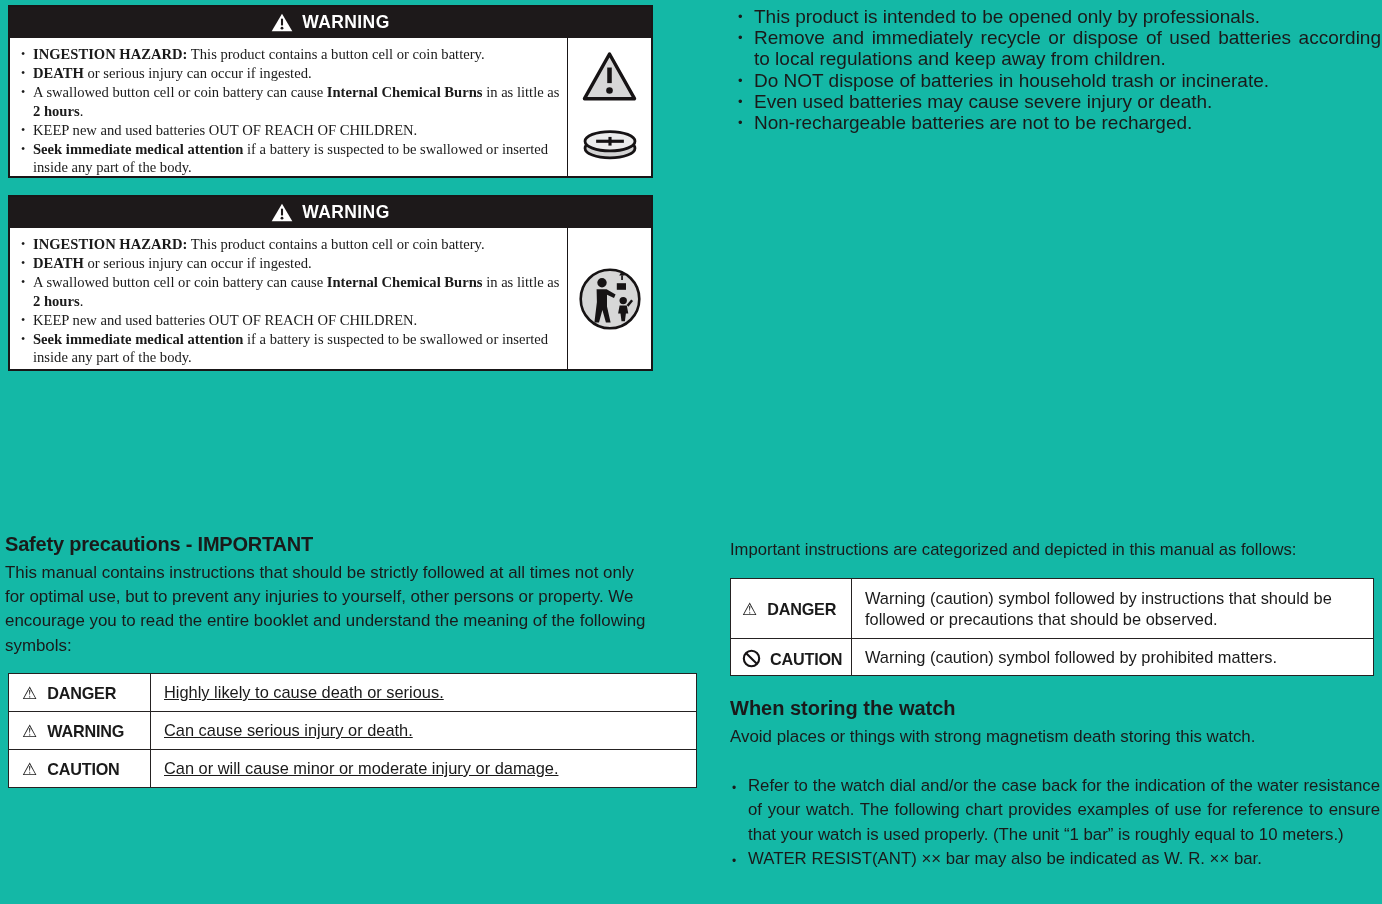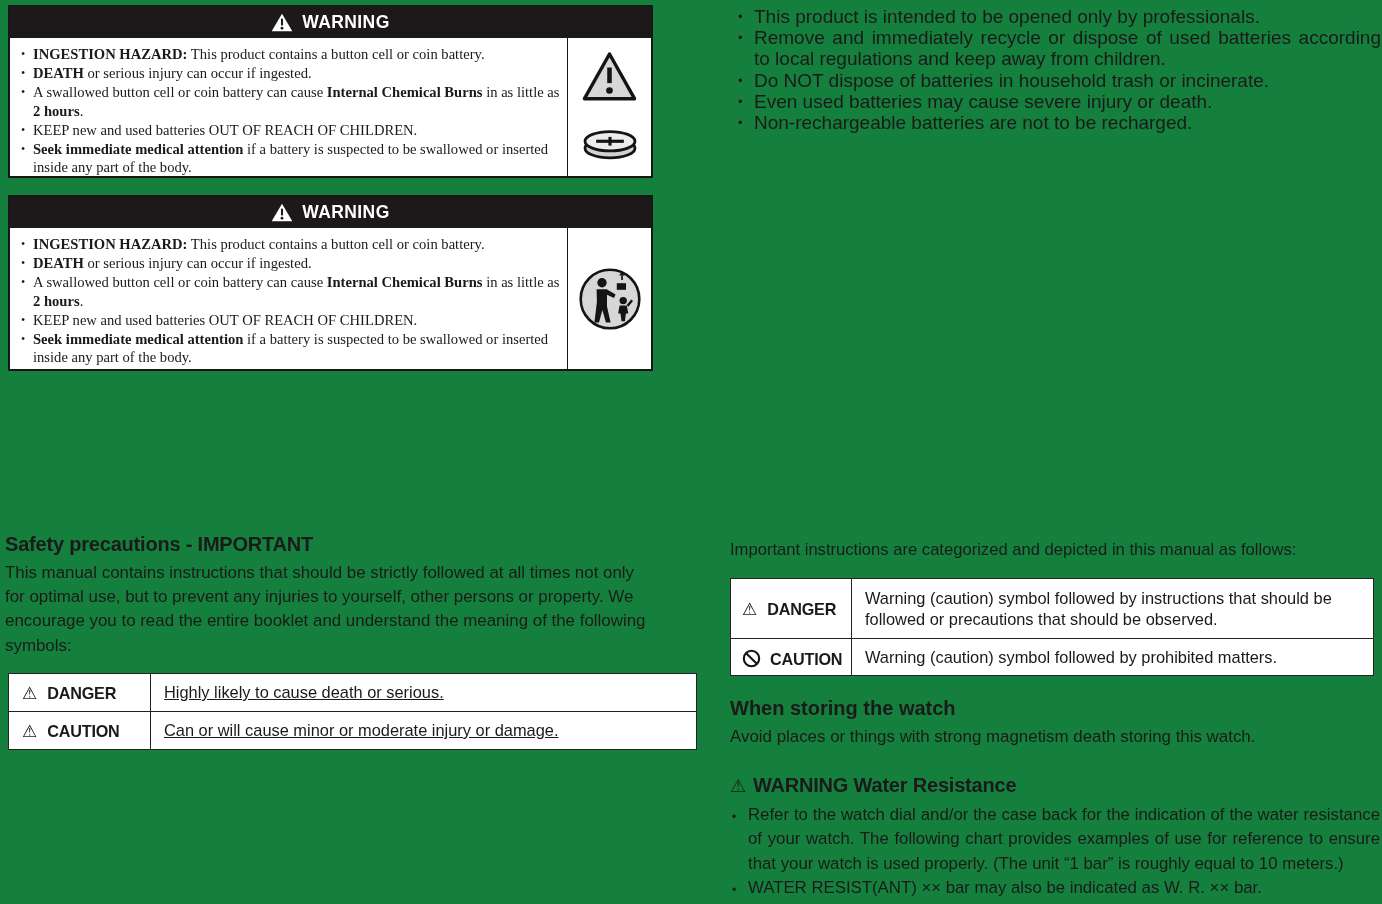--- a/index.html
+++ b/index.html
@@ -1,18 +1,18 @@
 <!DOCTYPE html>
 <html><head>
 <meta charset="utf-8">
 <style>
   * { margin:0; padding:0; box-sizing:border-box; }
   html,body { background:#ffffff; }
   .page {
-    position:relative; width:1382px; height:904px; background:#15803d;
+    position:relative; width:1382px; height:904px; background:#14b8a6;
     color:#1a1a1a; font-family:"Liberation Sans","DejaVu Sans",sans-serif;
     overflow:hidden;
   }
 
   
   .wbox { position:absolute; left:8px; width:645px; border:2px solid #191617; background:#fff; }
   #wbox1 { top:5px;  height:173px; }
   #wbox2 { top:195px; height:176px; }
   .wbox-header { height:31px; background:#1d191a; display:flex; align-items:center; justify-content:center; gap:9px; }
   .wbox-header .wtitle { color:#ffffff; font-weight:bold; font-size:17.5px; letter-spacing:.4px; }
@@ -157,20 +157,26 @@
     <p>This manual contains instructions that should be strictly followed at all times not only for optimal use, but to prevent any injuries to yourself, other persons or property. We encourage you to read the entire booklet and understand the meaning of the following symbols:</p>
   </div>
 
   <table id="left-table">
     <tbody>
       <tr>
         <td class="sym-cell">
           <span class="tri">⚠</span><span class="lbl">DANGER</span>
         </td>
         <td class="desc-cell">Highly likely to cause death or serious.</td>
+      </tr>
+      <tr>
+        <td class="sym-cell">
+          <span class="tri">⚠</span><span class="lbl">WARNING</span>
+        </td>
+        <td class="desc-cell">Can cause serious injury or death.</td>
       </tr>
       <tr>
         <td class="sym-cell">
           <span class="tri">⚠</span><span class="lbl">CAUTION</span>
         </td>
         <td class="desc-cell">Can or will cause minor or moderate injury or damage.</td>
       </tr>
     </tbody>
   </table>
 
@@ -196,22 +202,19 @@
       </tbody>
     </table>
   </div>
 
   <div id="storing">
     <h2>When storing the watch</h2>
     <p>Avoid places or things with strong magnetism death storing this watch.</p>
   </div>
 
   <div id="water">
-    <div class="wr-head">
-      <span class="tri">⚠</span><span>WARNING Water Resistance</span>
-    </div>
     <ul class="waterlist">
       <li>Refer to the watch dial and/or the case back for the indication of the water resistance of your watch. The following chart provides examples of use for reference to ensure that your watch is used properly. (The unit “1 bar” is roughly equal to 10 meters.)</li>
       <li>WATER RESIST(ANT) ×× bar may also be indicated as W. R. ×× bar.</li>
     </ul>
   </div>
 
 </div>
 
 </body></html>

